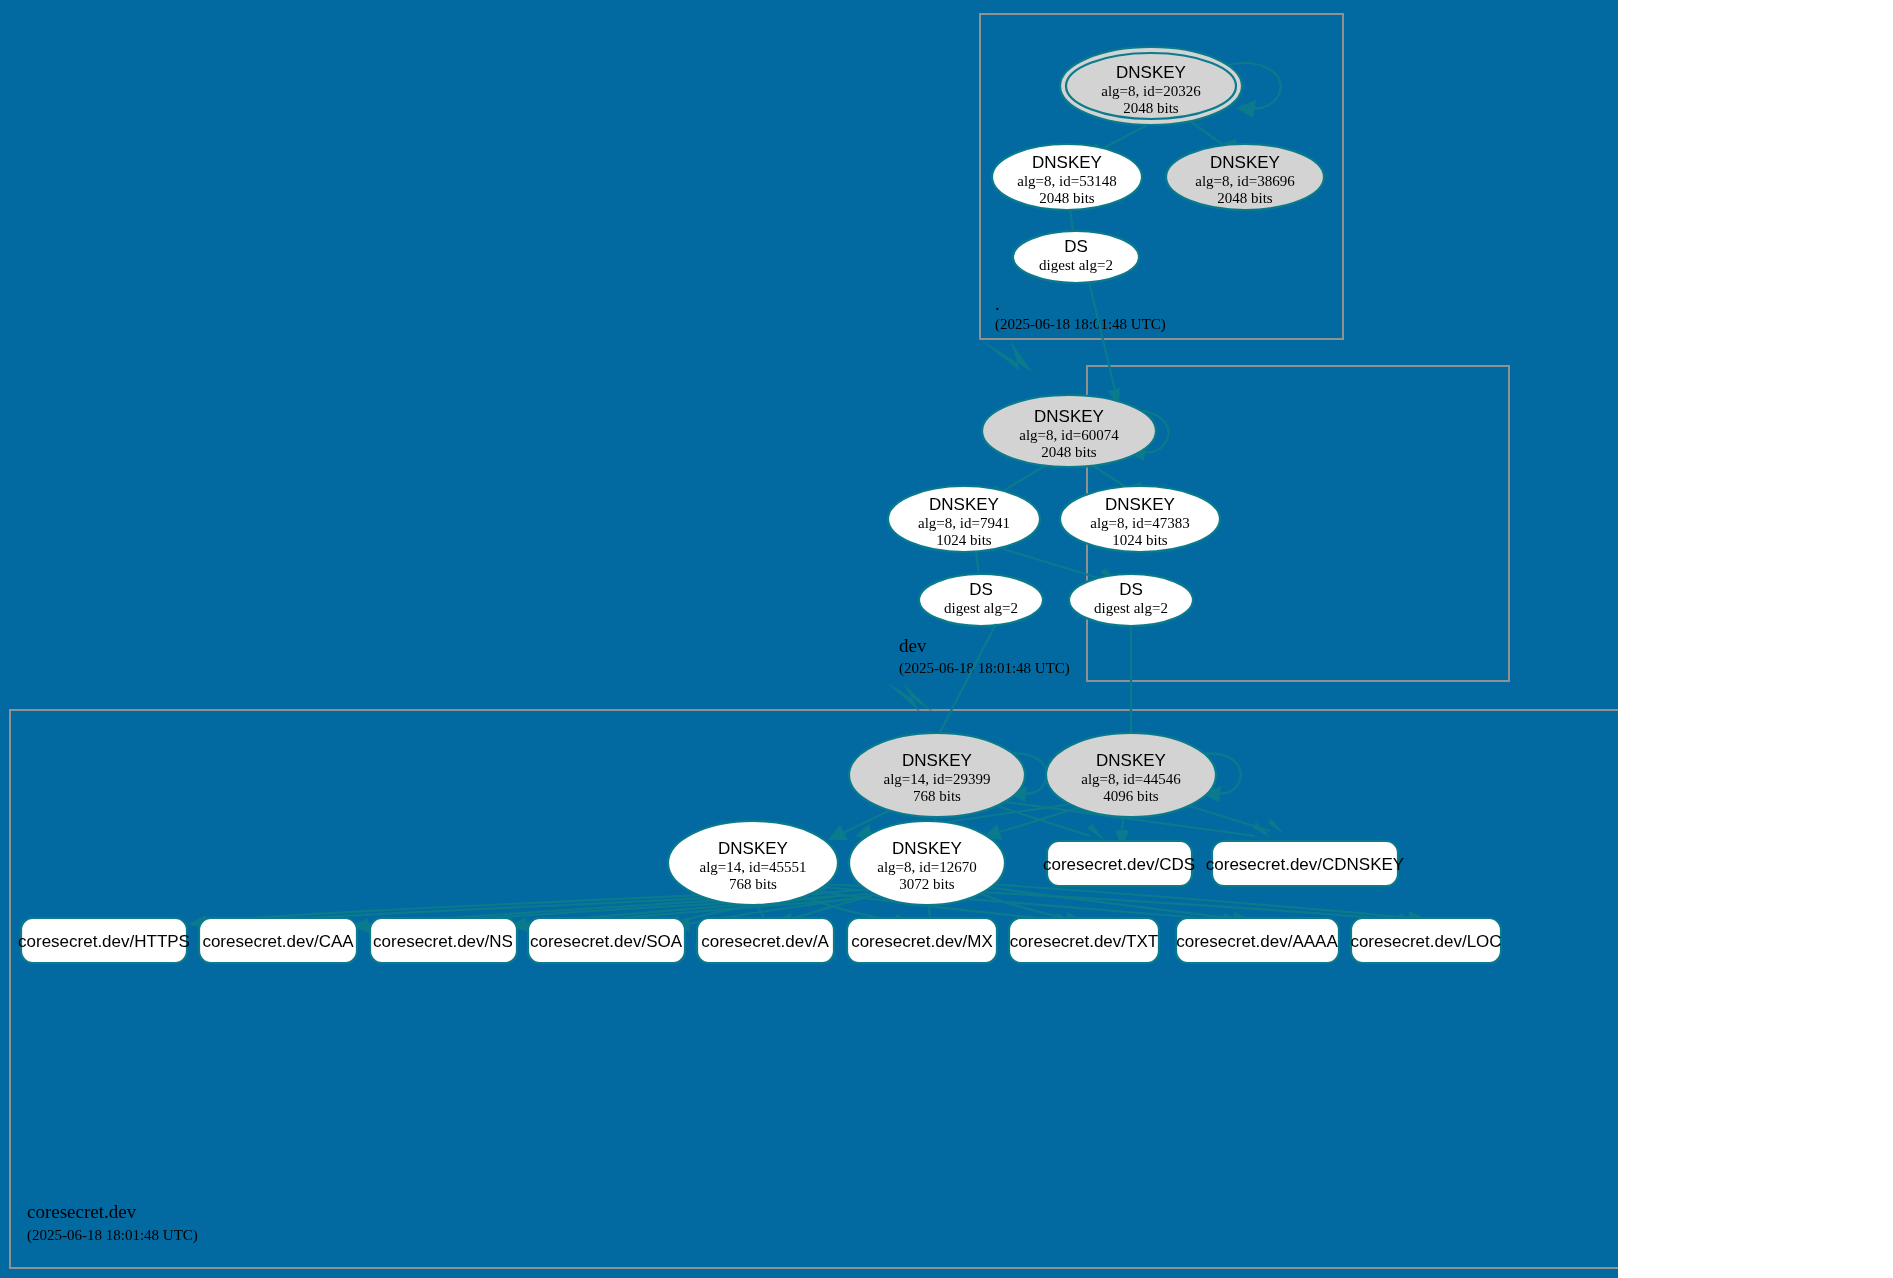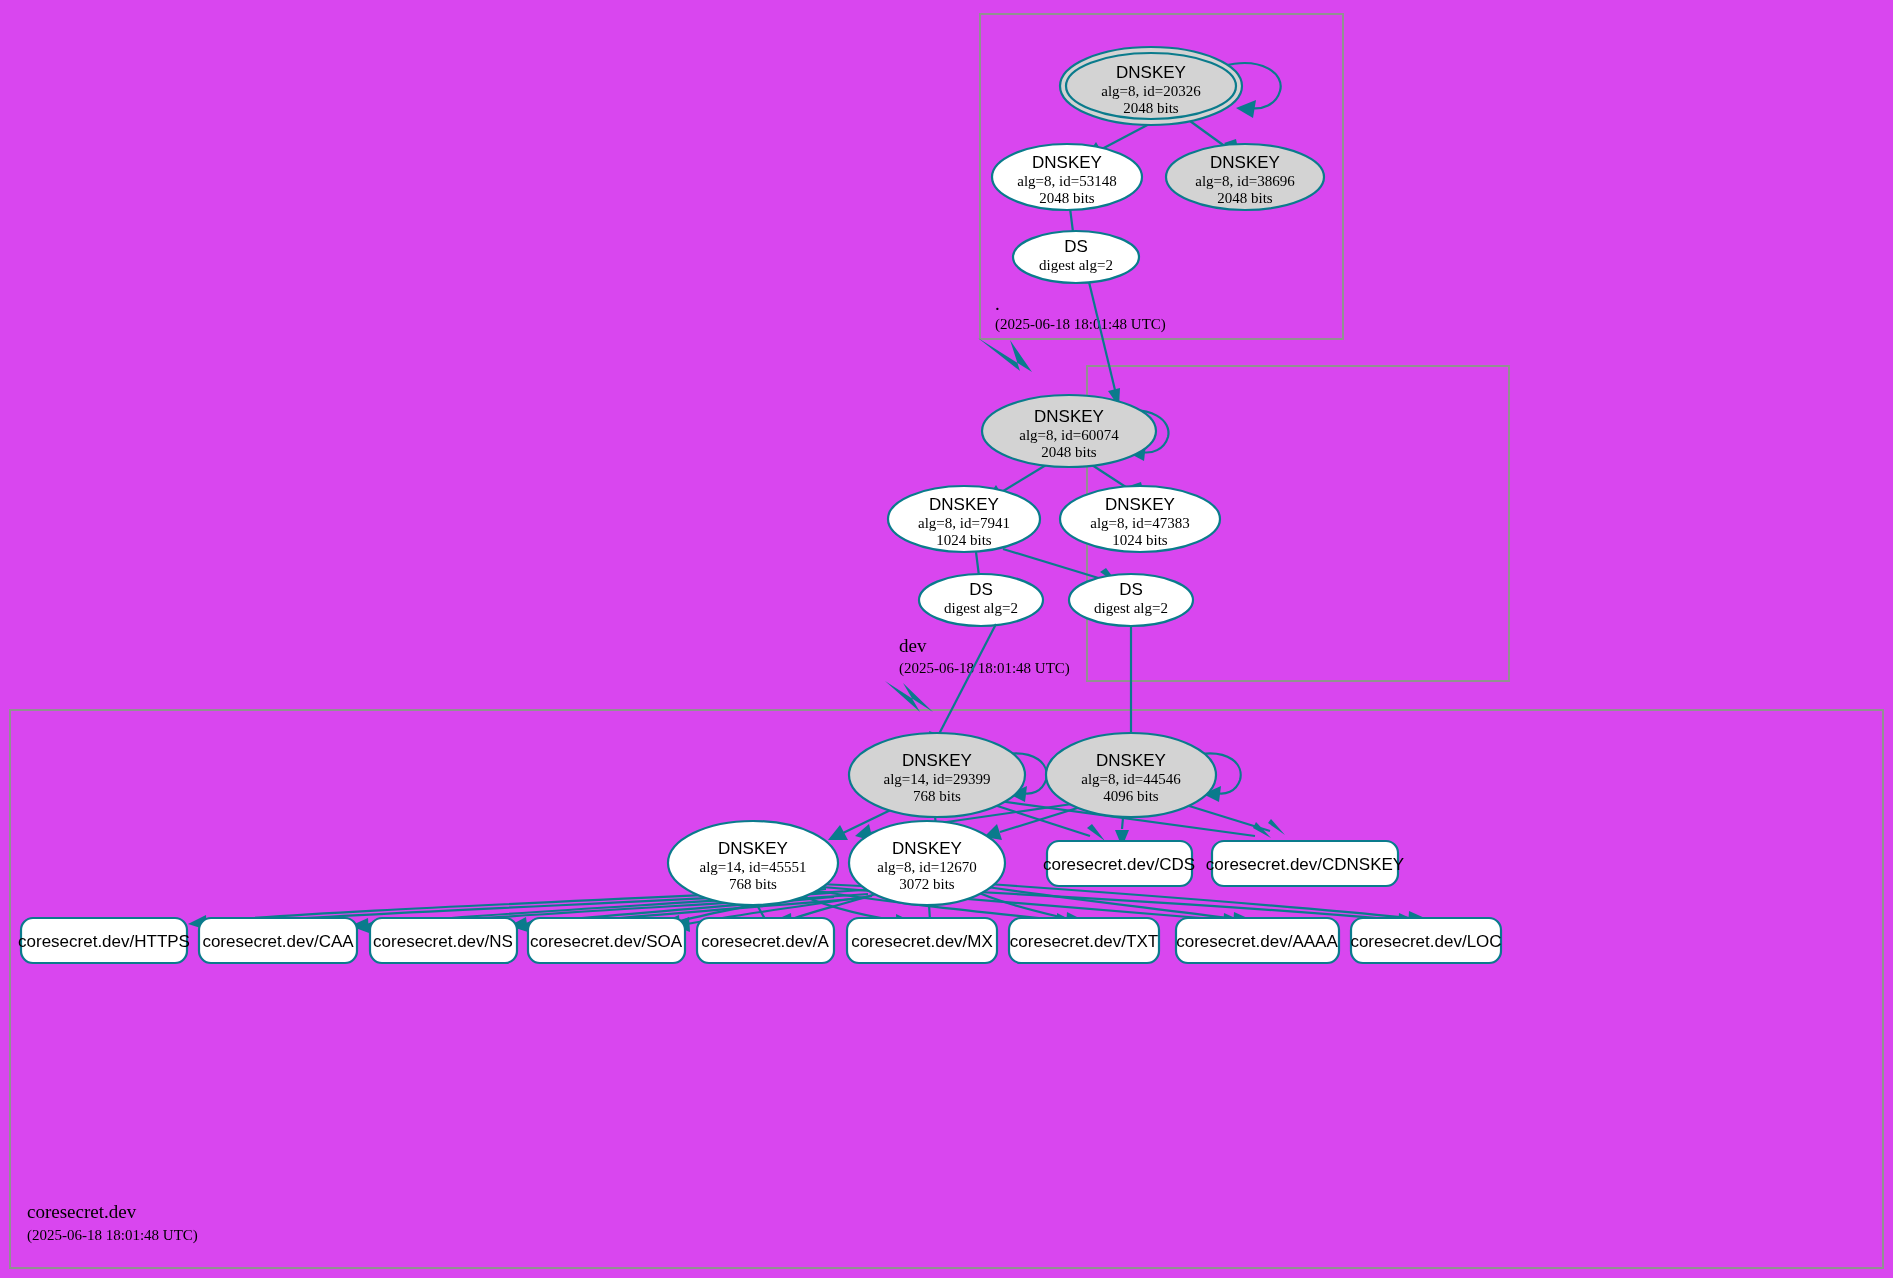--- a/index.html
+++ b/index.html
@@ -1,17 +1,17 @@
 <!DOCTYPE html>
 <html><head>
 <meta charset="utf-8">
 <style>
   html,body{margin:0;padding:0;background:#ffffff;}
   body{font-family:"Liberation Sans",sans-serif;}
-  #stage{position:relative;width:1893px;height:1278px;background:#d946ef;overflow:hidden;}
+  #stage{position:relative;width:1618px;height:1278px;background:#0369a1;overflow:hidden;}
   svg#graph{position:absolute;top:0;left:0;width:1893px;height:1278px;}
   .zone-box{fill:none;stroke:#919191;stroke-width:2;}
   .edge{fill:none;stroke:#0a7b8c;stroke-width:2.2;}
   .edge-head{fill:#0a7b8c;stroke:none;}
   .deleg{fill:#0a7b8c;stroke:none;}
   .node-ell{stroke:#0a7b8c;stroke-width:2.2;}
   .ell-sep{fill:#d3d3d3;}
   .ell-white{fill:#ffffff;}
   .rrset-box{fill:#ffffff;stroke:#0a7b8c;stroke-width:2.2;}
   text{font-family:"Liberation Sans",sans-serif;fill:#000000;}

